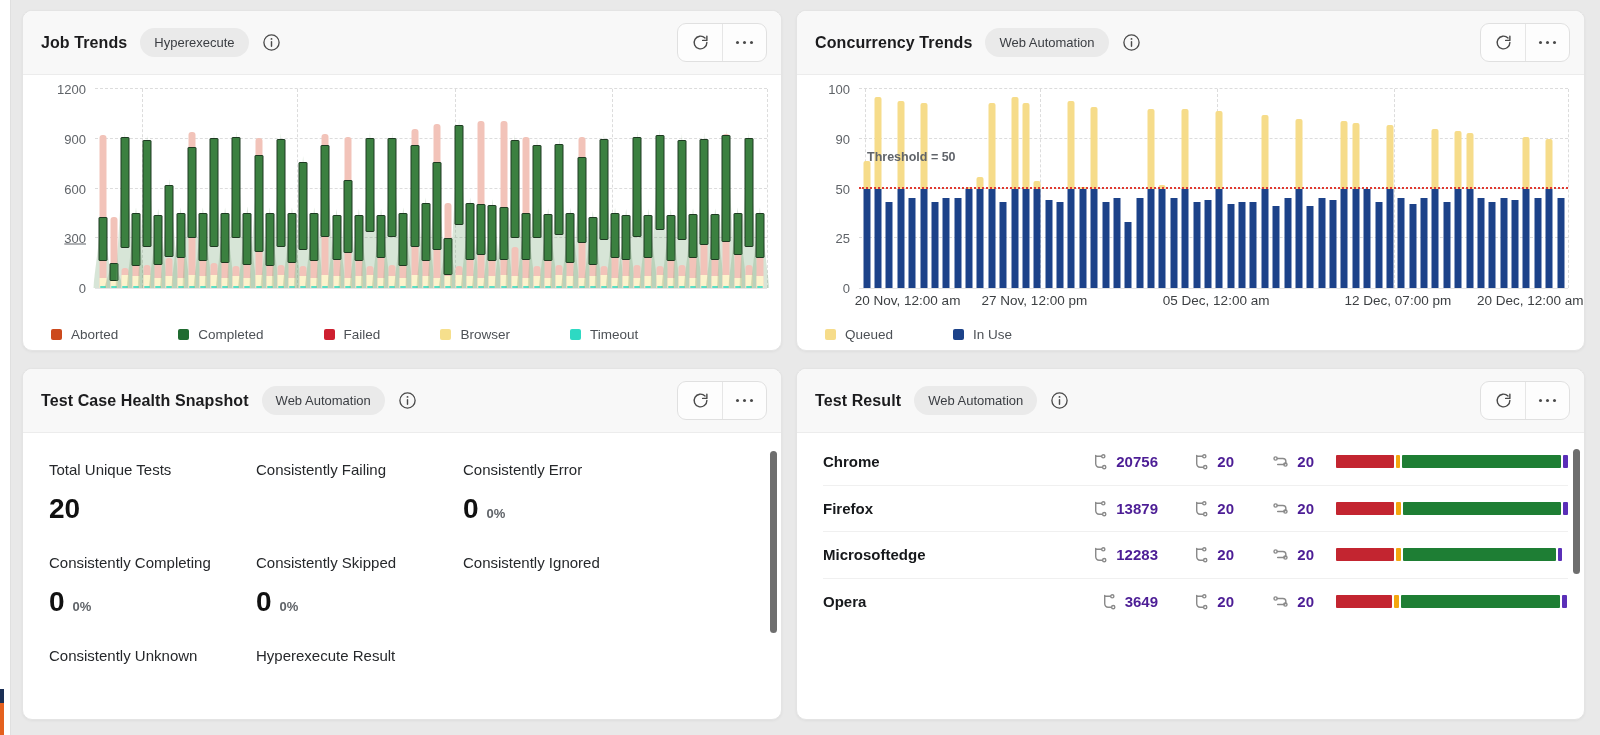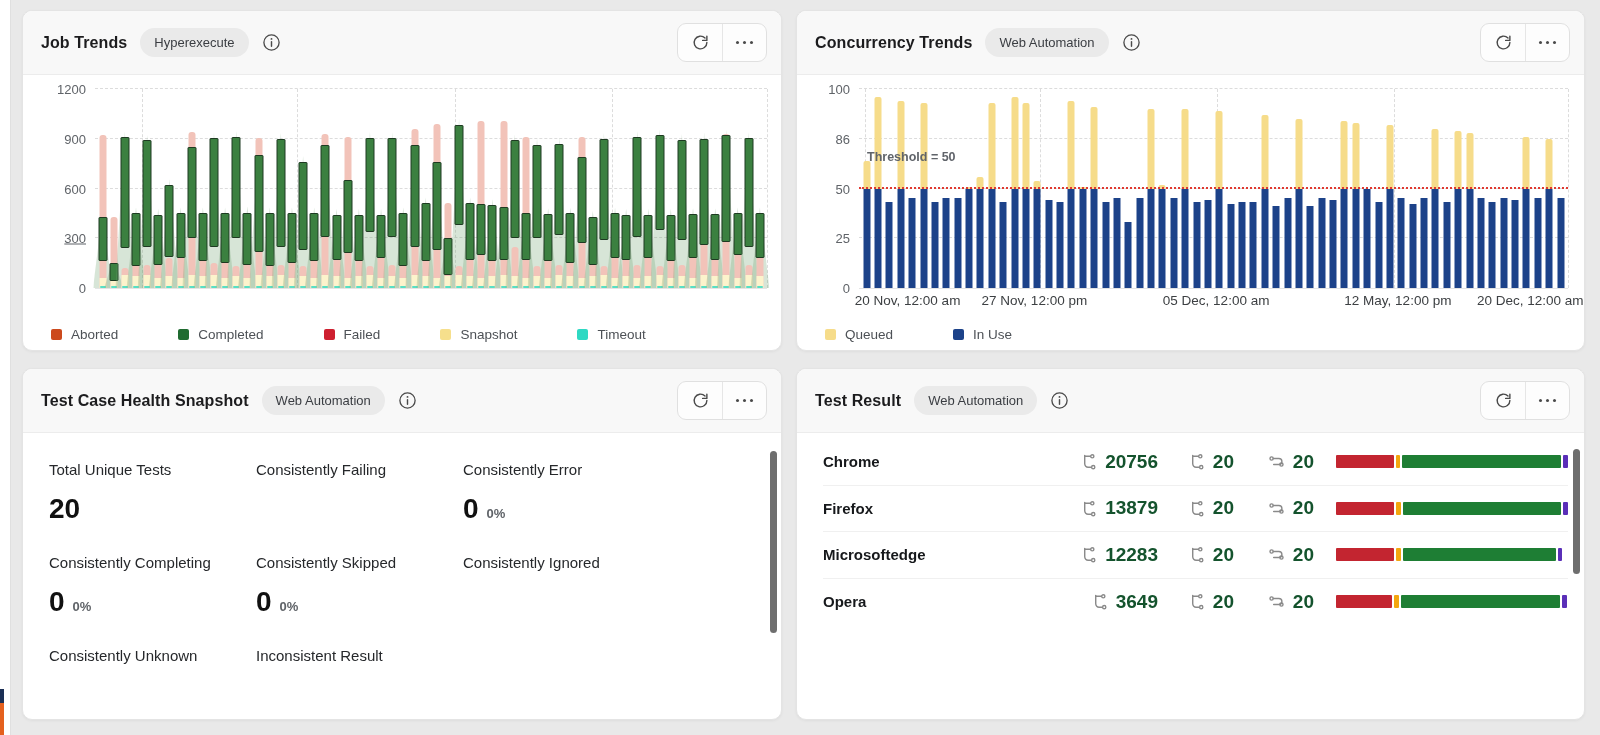--- a/index.html
+++ b/index.html
@@ -72,21 +72,21 @@
   .stat-label { font-size:15px; color:#26282b; margin-bottom:15px; }
   .stat-value { font-size:28px; font-weight:700; color:#111; }
   .stat-pct { font-size:13px; font-weight:700; color:#5f6368; margin-left:8px; }
 
   
   .tb-rows { padding-top:6px; }
   .tb-row { height:46.5px; display:flex; align-items:center; margin:0 16px 0 26px; border-bottom:1px solid #f0f0f0; cursor:pointer; }
   .tb-row:last-child { border-bottom:none; }
   .tb-name { flex:1 1 auto; font-size:15px; font-weight:700; color:#16181b; }
   .tb-metric { display:flex; align-items:center; justify-content:flex-end; gap:8px; }
-  .tb-metric .num { font-size:19px; font-weight:700; color:#14532d; }
+  .tb-metric .num { font-size:15px; font-weight:700; color:#4c1d95; }
   .tb-m1 { width:122px; } .tb-m2 { width:76px; } .tb-m3 { width:80px; }
   .tb-bar { width:232px; height:13px; margin-left:22px; display:flex; align-items:center; }
   .tb-seg { height:100%; margin-right:2px; border-radius:1px; }
   .tb-seg:last-child { margin-right:0; }
 
   .scroll-thumb { position:absolute; width:7px; border-radius:4px; background:var(--scroll_thumb,#6e6e6e); cursor:pointer; }
   #thumb-health { right:4px; top:82px; height:182px; }
   #thumb-browser { right:4px; top:80px; height:125px; }
 
   svg { display:block; }
@@ -577,21 +577,21 @@
       <div class="legend-item">
         <span class="legend-swatch" style="background: rgb(31, 107, 48);"></span>
         <span class="legend-label">Completed</span>
       </div>
       <div class="legend-item">
         <span class="legend-swatch" style="background: rgb(206, 32, 48);"></span>
         <span class="legend-label">Failed</span>
       </div>
       <div class="legend-item">
         <span class="legend-swatch" style="background: rgb(246, 223, 140);"></span>
-        <span class="legend-label">Snapshot</span>
+        <span class="legend-label">Browser</span>
       </div>
       <div class="legend-item">
         <span class="legend-swatch" style="background: rgb(46, 217, 195);"></span>
         <span class="legend-label">Timeout</span>
       </div>
     </div>
 </section>
 
 <section class="card" id="card-conc">
   <div class="card-header">
@@ -619,21 +619,21 @@
           </span>
         </button>
     </div>
   </div>
   <div class="chart-wrap">
     <div class="plot">
       <div class="ylabels">
           <span style="bottom: 0%;">0</span>
           <span style="bottom: 25%;">25</span>
           <span style="bottom: 50%;">50</span>
-          <span style="bottom: 75%;">86</span>
+          <span style="bottom: 75%;">90</span>
           <span style="bottom: 100%;">100</span>
         </div>
       <div class="gridlines">
           <div class="hgrid" style="bottom: 25%;"></div>
           <div class="hgrid" style="bottom: 50%;"></div>
           <div class="hgrid" style="bottom: 75%;"></div>
           <div class="hgrid" style="bottom: 100%;"></div>
           <div class="vgrid" style="left: 0.8%;"></div>
           <div class="vgrid" style="left: 25.5%;"></div>
           <div class="vgrid" style="left: 50.5%;"></div>
@@ -856,21 +856,21 @@
           </div>
         </div>
       <div class="threshold-line" style="bottom:50%;"></div>
       <div class="threshold-label" style="bottom:calc(50% + 25px);text-align:center;">Threshold = 50</div>
     </div>
   </div>
   <div class="xlabels">
       <span style="left: 0.8%; transform: translateX(0%);">20 Nov, 12:00 am</span>
       <span style="left: 25.5%; transform: translateX(-50%);">27 Nov, 12:00 pm</span>
       <span style="left: 50.5%; transform: translateX(-50%);">05 Dec, 12:00 am</span>
-      <span style="left: 75.5%; transform: translateX(-50%);">12 May, 12:00 pm</span>
+      <span style="left: 75.5%; transform: translateX(-50%);">12 Dec, 07:00 pm</span>
       <span style="left: 100%; transform: translateX(-93%);">20 Dec, 12:00 am</span>
     </div>
   <div class="legend">
       <div class="legend-item">
         <span class="legend-swatch" style="background: rgb(246, 220, 138);"></span>
         <span class="legend-label">Queued</span>
       </div>
       <div class="legend-item">
         <span class="legend-swatch" style="background: rgb(28, 66, 137);"></span>
         <span class="legend-label">In Use</span>
@@ -927,21 +927,21 @@
       </div>
       <div class="stat">
         <div class="stat-label">Consistently Ignored</div>
         <div class="stat-value-row"></div>
       </div>
       <div class="stat">
         <div class="stat-label">Consistently Unknown</div>
         <div class="stat-value-row"></div>
       </div>
       <div class="stat">
-        <div class="stat-label">Inconsistent Result</div>
+        <div class="stat-label">Hyperexecute Result</div>
         <div class="stat-value-row"></div>
       </div>
     </div>
   <div class="scroll-thumb" id="thumb-health"></div>
 </section>
 
 <section class="card" id="card-browser">
   <div class="card-header">
     <span class="card-title">Test Result</span>
     <span class="badge">Web Automation</span>

